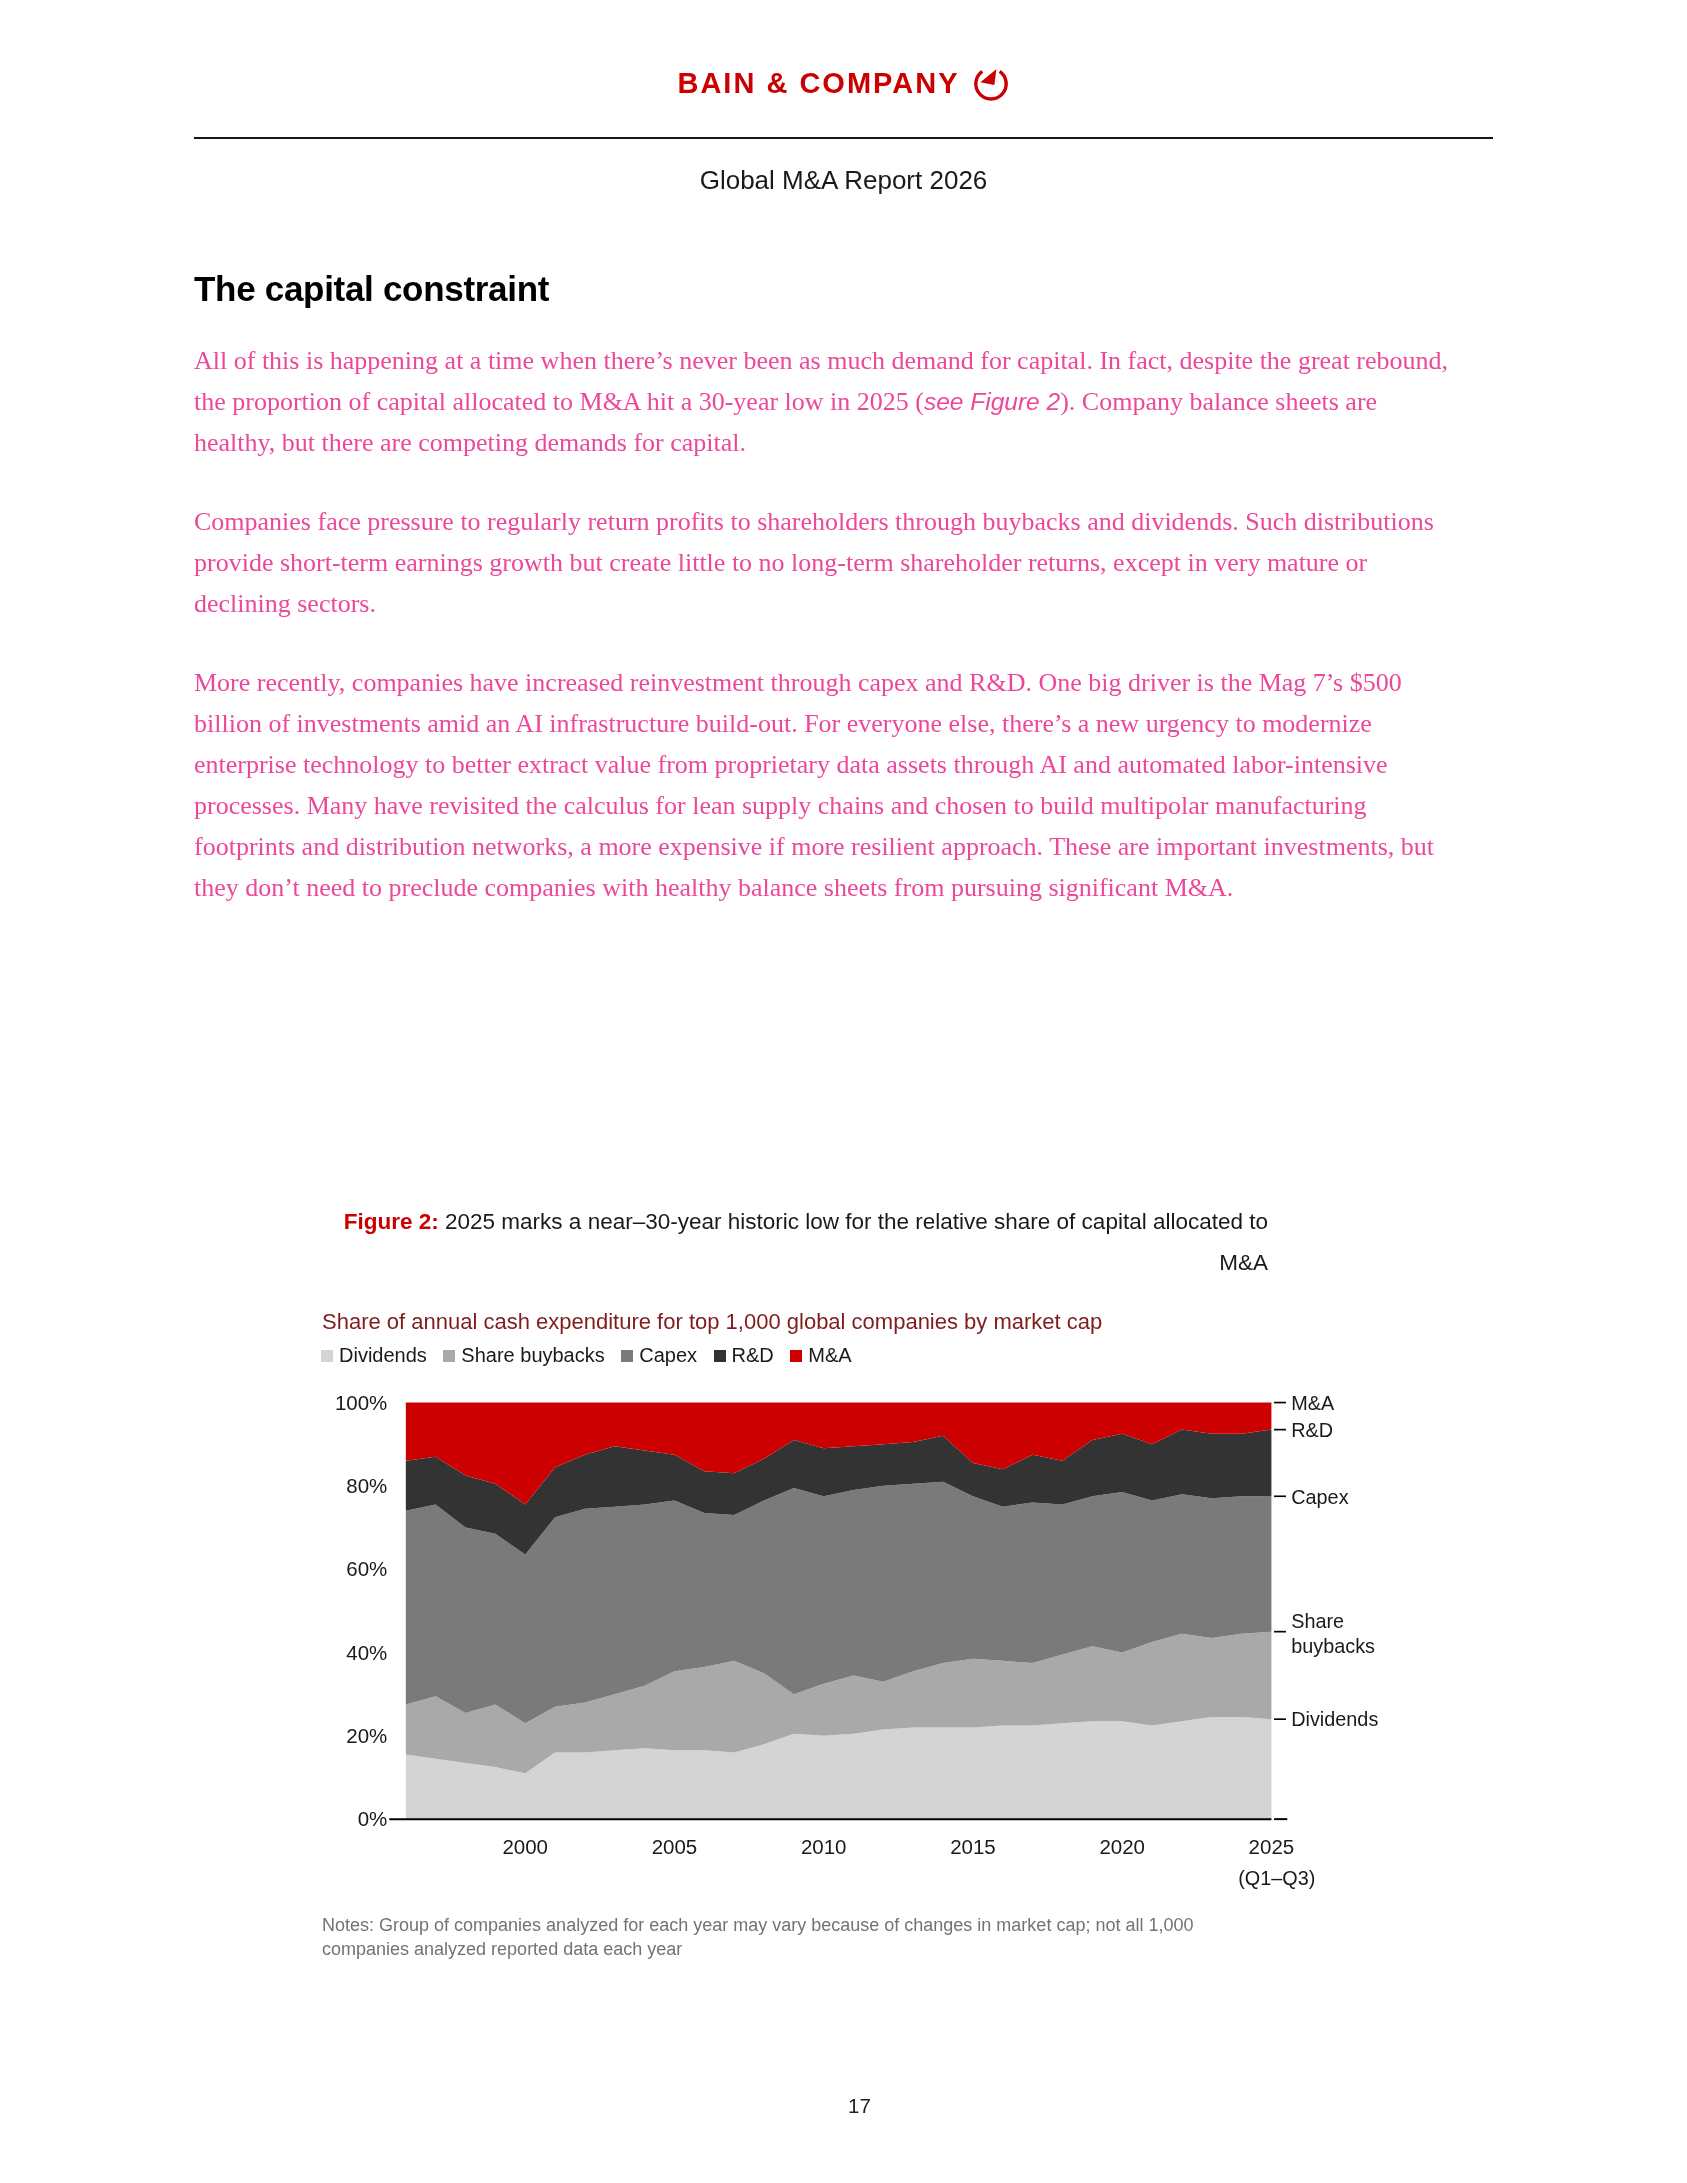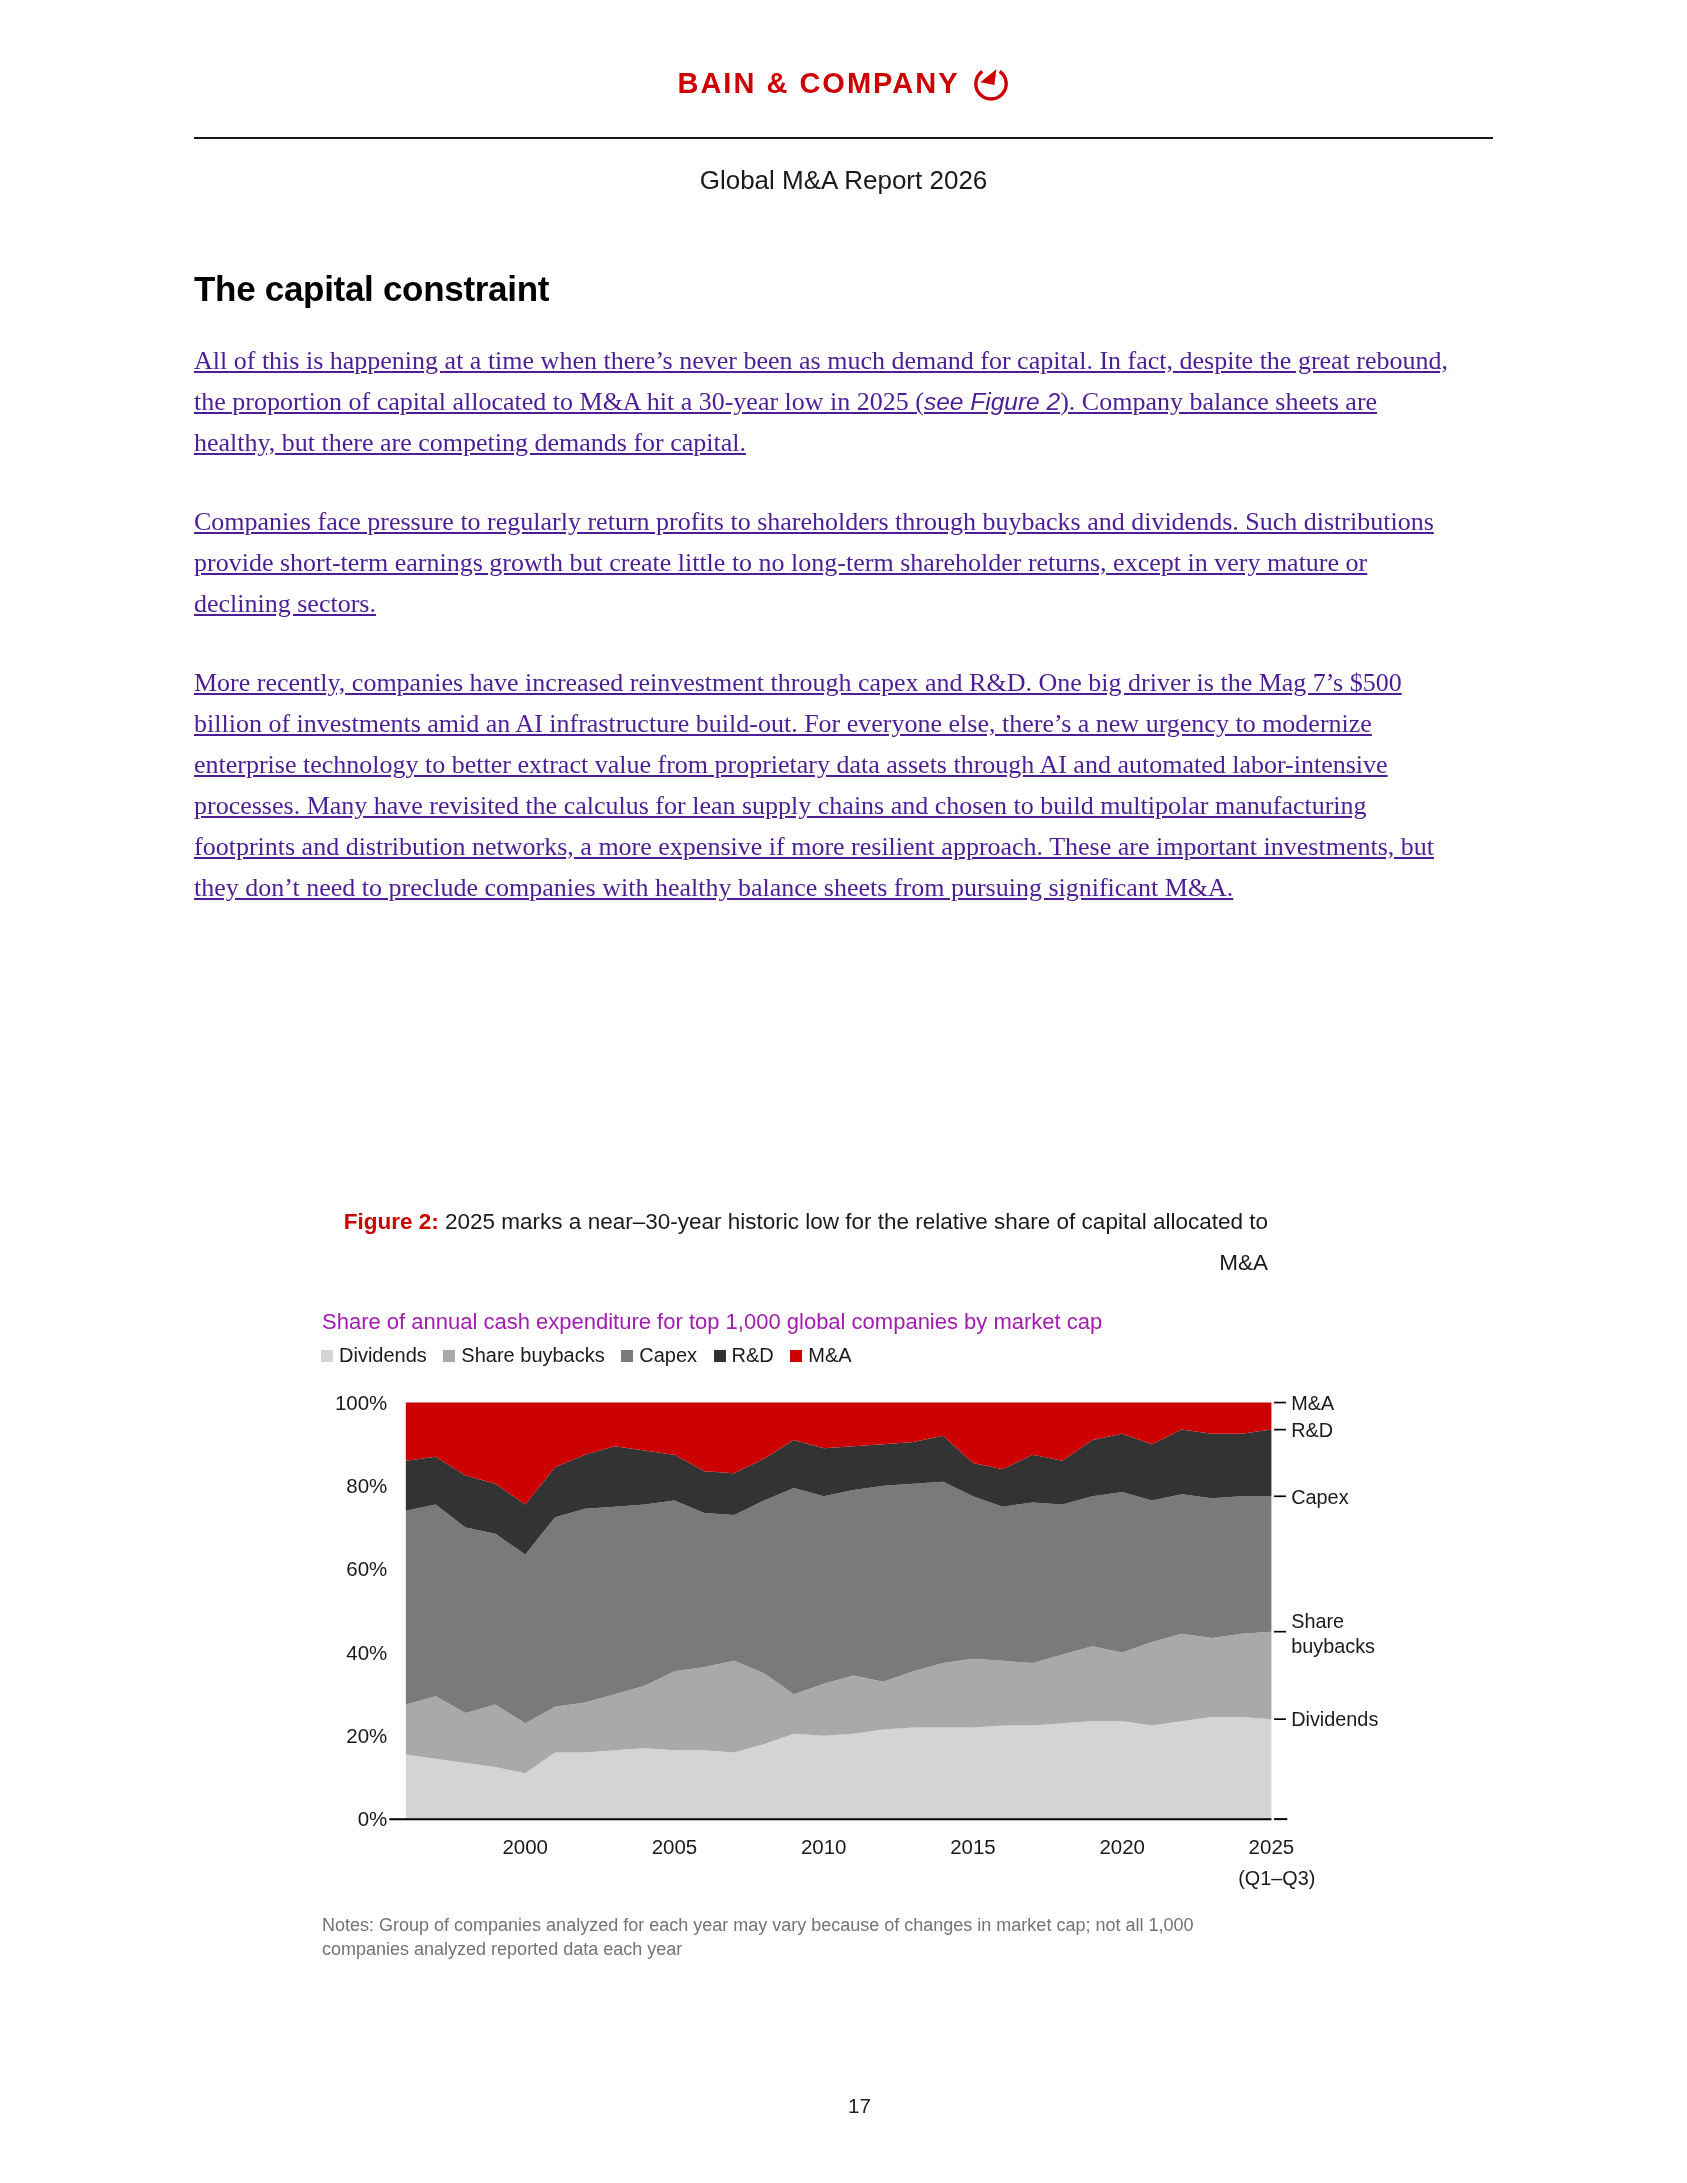--- a/index.html
+++ b/index.html
@@ -13,28 +13,28 @@
   .brand-icon{width:38px;height:38px;}
   .header-rule{position:absolute;top:137px;left:194px;width:1299px;height:2px;background:#161616;}
   .doc-title{position:absolute;top:165px;left:0;width:1687px;text-align:center;
              font-size:26px;color:#1a1a1a;}
 
   
   .section-heading{position:absolute;top:269px;left:194px;margin:0;font-size:35px;font-weight:700;
                    letter-spacing:-0.3px;color:#000;}
   .body-text{position:absolute;top:340px;left:194px;width:1264px;}
   .body-text p{margin:0 0 38px 0;font-family:"Liberation Serif","DejaVu Serif",serif;
-               font-size:26px;line-height:41px;color:#4c1d95;text-decoration:underline;}
+               font-size:26px;line-height:41px;color:#ec4899;}
   .italic-sans{font-family:"Liberation Sans","DejaVu Sans",sans-serif;font-style:italic;font-size:24.5px;}
 
   
   .fig-caption{position:absolute;top:1201px;left:322px;width:946px;font-size:22.5px;
                line-height:41px;color:#1a1a1a;text-align:right;}
   .fig-label{color:#cc0000;font-weight:700;}
-  .fig-subtitle{position:absolute;top:1309px;left:322px;width:1032px;font-size:22px;color:#a21caf;}
+  .fig-subtitle{position:absolute;top:1309px;left:322px;width:1032px;font-size:22px;color:#7f1d1d;}
   .legend{position:absolute;top:1344px;left:321px;display:flex;align-items:center;}
   .legend-item{display:flex;align-items:center;margin-right:16.5px;}
   .legend-item .swatch{width:12px;height:12px;margin-right:6px;display:inline-block;}
   .legend-item .legend-label{font-size:20px;color:#1a1a1a;}
   #chart-svg{position:absolute;top:1388px;left:291px;}
   .fig-notes{position:absolute;top:1913px;left:322px;width:920px;font-size:18px;
              line-height:24px;color:#737373;}
 
   
   .page-number{position:absolute;top:2094px;left:16px;width:1687px;text-align:center;

